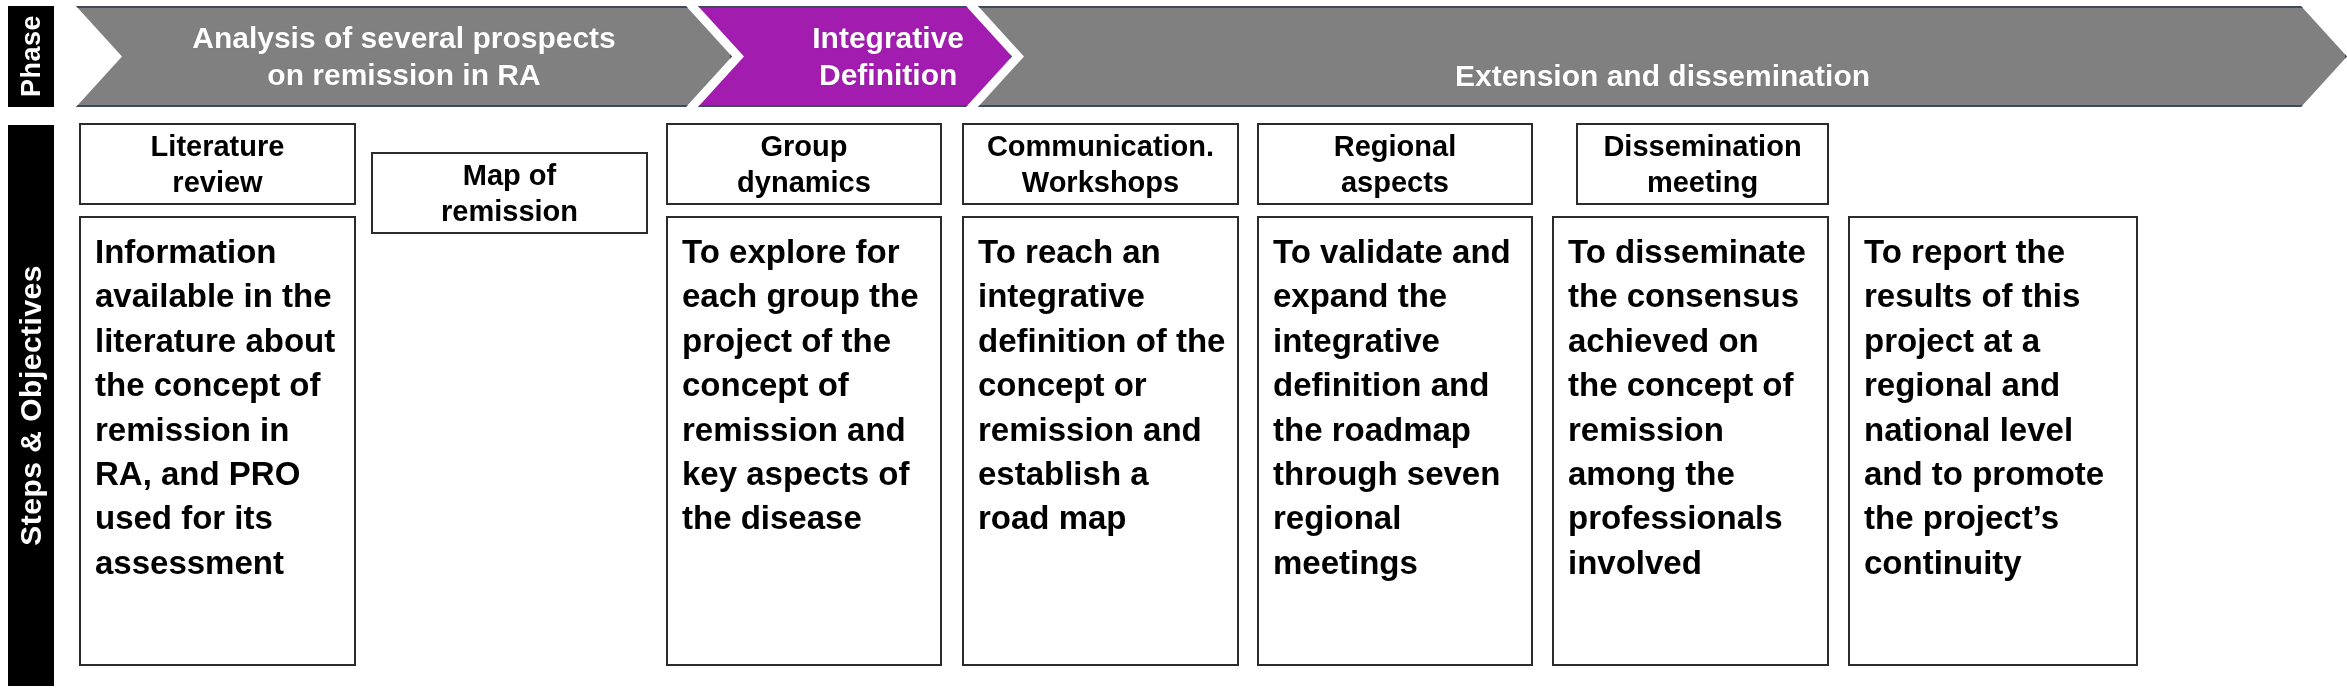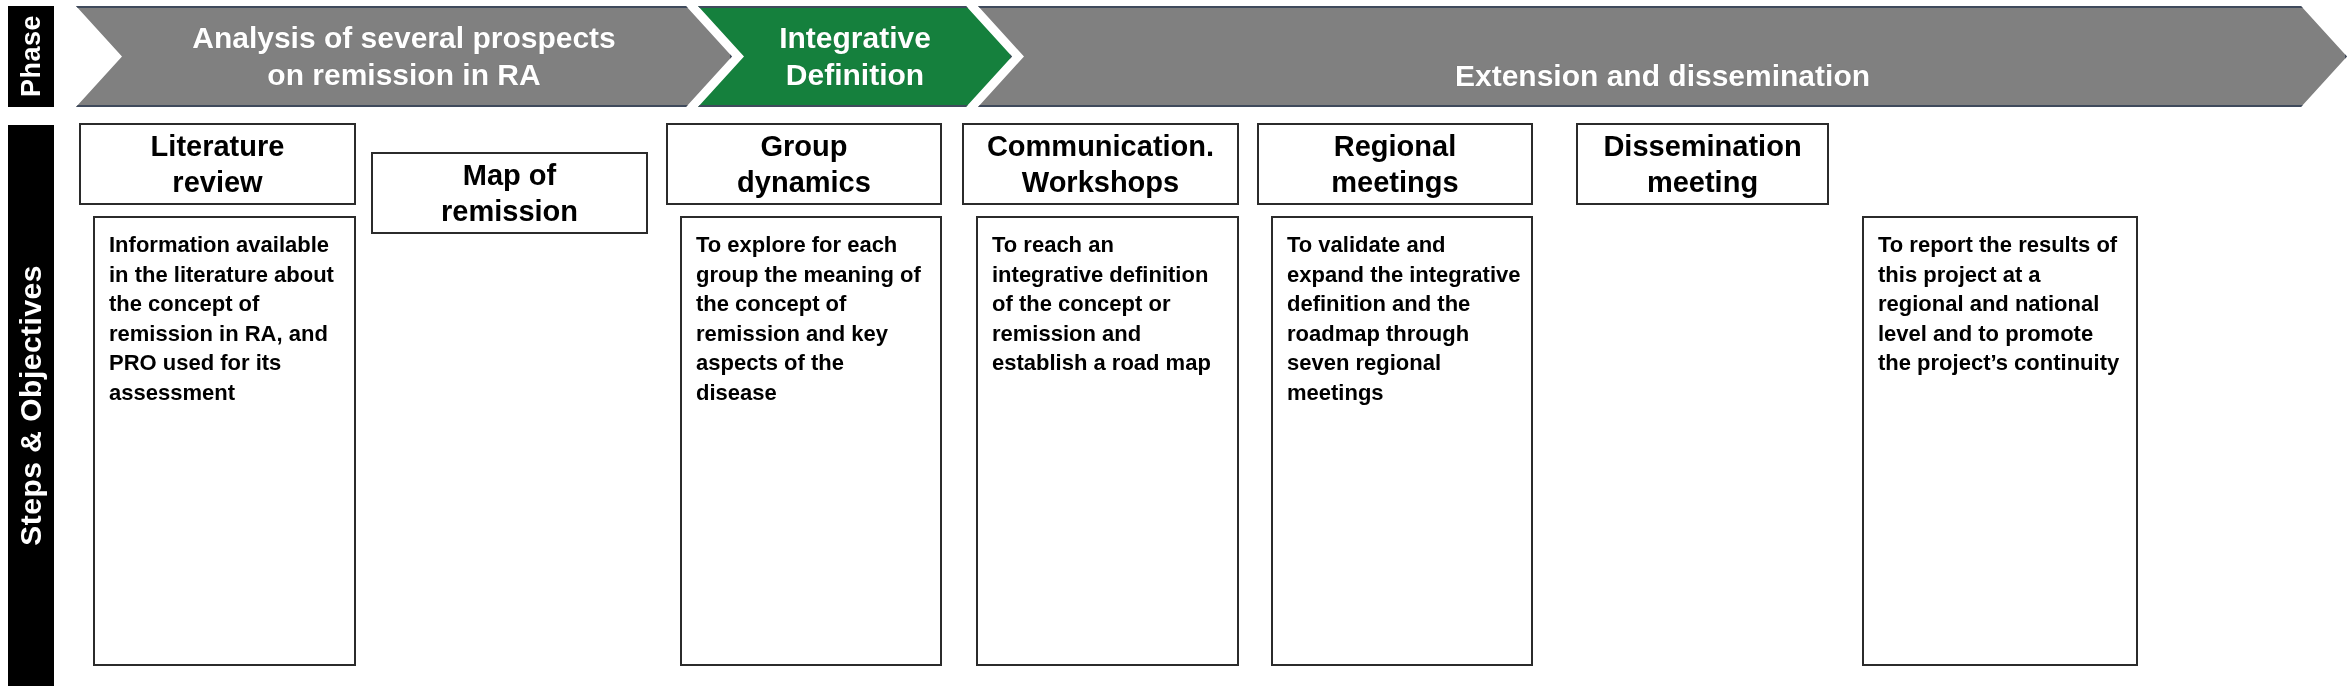--- a/index.html
+++ b/index.html
@@ -108,29 +108,29 @@
     text-align: center;
     font-weight: bold;
     font-size: 29px;
     line-height: 1.25;
     color: #000000;
     padding: 0 12px;
   }
   .step-body {
     position: absolute;
     top: 93px;
-    left: 14px;
+    left: 0;
     right: 0;
     height: 450px;
     border: 2px solid #2b2b2b;
     background: #ffffff;
     box-sizing: border-box;
     padding: 12px 10px 8px 14px;
     font-weight: bold;
-    font-size: 22px;
+    font-size: 33px;
     line-height: 1.345;
     color: #000000;
     text-align: left;
     overflow: hidden;
     white-space: pre-line;
   }
 </style>
 </head>
 <body>
 
@@ -141,21 +141,21 @@
   </div>
   <div class="vlabel" id="steps-label">
     <span>Steps &amp; Objectives</span>
   </div>
 
   <div id="phase-row">
       <div class="chevron" style="left: 0px; width: 656px; z-index: 10; background: rgb(128, 128, 128); border: 2px solid rgb(63, 74, 92); clip-path: polygon(0% 0%, 92.988% 0%, 100% 50%, 92.988% 100%, 0% 100%, 7.012% 50%);">
         <div class="chev-text" style="white-space: pre-line;">Analysis of several prospects
 on remission in RA</div>
       </div>
-      <div class="chevron" style="left: 622px; width: 314px; z-index: 9; background: #15803d; border: 2px solid rgb(63, 74, 92); clip-path: polygon(0% 0%, 85.35% 0%, 100% 50%, 85.35% 100%, 0% 100%, 14.65% 50%);">
+      <div class="chevron" style="left: 622px; width: 314px; z-index: 9; background: #a21caf; border: 2px solid rgb(63, 74, 92); clip-path: polygon(0% 0%, 85.35% 0%, 100% 50%, 85.35% 100%, 0% 100%, 14.65% 50%); justify-content: flex-end;">
         <div class="chev-text" style="white-space: pre-line;">Integrative
 Definition</div>
       </div>
       <div class="chevron" style="left: 902px; width: 1369px; z-index: 8; background: rgb(128, 128, 128); border: 2px solid rgb(63, 74, 92); clip-path: polygon(0% 0%, 96.64% 0%, 100% 50%, 96.64% 100%, 0% 100%, 3.36% 50%);">
         <div class="chev-text" style="white-space: pre-line; margin-top: 40px;">Extension and dissemination</div>
       </div>
     </div>
 
   <div id="steps-row">
       <div class="step-col" style="left: 3px; width: 277px;">
@@ -163,34 +163,35 @@
 review</div>
         <div class="step-body" style="border: 2px solid rgb(43, 43, 43);">Information available in the literature about the concept of remission in RA, and PRO used for its assessment</div>
       </div>
       <div class="step-col" style="left: 295px; width: 277px;">
         <div class="step-title" style="white-space: pre-line; border: 2px solid rgb(43, 43, 43); margin-top: 29px;">Map of
 remission</div>
       </div>
       <div class="step-col" style="left: 590px; width: 276px;">
         <div class="step-title" style="white-space: pre-line; border: 2px solid rgb(43, 43, 43);">Group
 dynamics</div>
-        <div class="step-body" style="border: 2px solid rgb(43, 43, 43);">To explore for each group the meaning of the concept of remission and key aspects of the disease</div>
+        <div class="step-body" style="border: 2px solid rgb(43, 43, 43);">To explore for each group the project of the concept of remission and key aspects of the disease</div>
       </div>
       <div class="step-col" style="left: 886px; width: 277px;">
         <div class="step-title" style="white-space: pre-line; border: 2px solid rgb(43, 43, 43);">Communication.
 Workshops</div>
         <div class="step-body" style="border: 2px solid rgb(43, 43, 43);">To reach an integrative definition of the concept or remission and establish a road map</div>
       </div>
       <div class="step-col" style="left: 1181px; width: 276px;">
         <div class="step-title" style="white-space: pre-line; border: 2px solid rgb(43, 43, 43);">Regional
-meetings</div>
+aspects</div>
         <div class="step-body" style="border: 2px solid rgb(43, 43, 43);">To validate and expand the integrative definition and the roadmap through seven regional meetings</div>
       </div>
       <div class="step-col" style="left: 1476px; width: 277px;">
         <div class="step-title" style="white-space: pre-line; border: 2px solid rgb(43, 43, 43); margin-left: 24px;">Dissemination
 meeting</div>
+        <div class="step-body" style="border: 2px solid rgb(43, 43, 43);">To disseminate the consensus achieved on the concept of remission among the professionals involved</div>
       </div>
       <div class="step-col" style="left: 1772px; width: 290px;">
         <div class="step-body" style="border: 2px solid rgb(43, 43, 43);">To report the results of this project at a regional and national level and to promote the project’s continuity</div>
       </div>
     </div>
 
 </div>
 
 </body></html>

